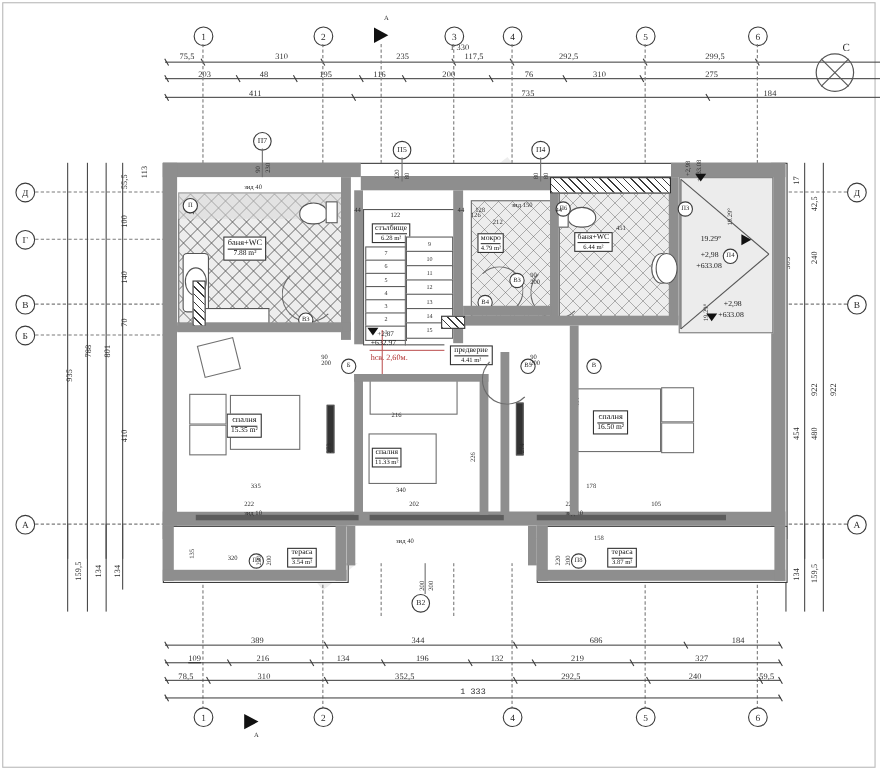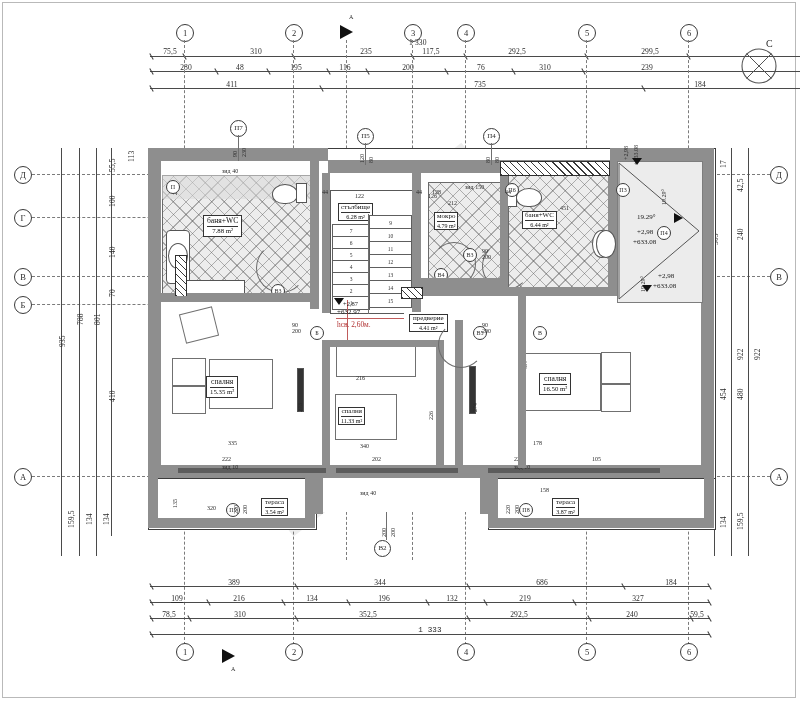--- a/index.html
+++ b/index.html
@@ -129,28 +129,28 @@
   <div class="hline" style="left:150px;top:71px;width:706px;"></div>
   <div class="hline" style="left:150px;top:88px;width:706px;"></div>
 
   <div class="dim c" style="left:170px;top:47px;">75,5</div>
   <div class="dim c" style="left:256px;top:47px;">310</div>
   <div class="dim c" style="left:366px;top:47px;">235</div>
   <div class="dim c" style="left:431px;top:47px;">117,5</div>
   <div class="dim c" style="left:517px;top:47px;">292,5</div>
   <div class="dim c" style="left:650px;top:47px;">299,5</div>
 
-  <div class="dim c" style="left:186px;top:63px;">280</div>
+  <div class="dim c" style="left:186px;top:63px;">203</div>
   <div class="dim c" style="left:240px;top:63px;">48</div>
   <div class="dim c" style="left:296px;top:63px;">195</div>
   <div class="dim c" style="left:345px;top:63px;">116</div>
   <div class="dim c" style="left:408px;top:63px;">200</div>
   <div class="dim c" style="left:481px;top:63px;">76</div>
   <div class="dim c" style="left:545px;top:63px;">310</div>
-  <div class="dim c" style="left:647px;top:63px;">239</div>
+  <div class="dim c" style="left:647px;top:63px;">275</div>
 
   <div class="dim c" style="left:232px;top:80px;">411</div>
   <div class="dim c" style="left:480px;top:80px;">735</div>
   <div class="dim c" style="left:700px;top:80px;">184</div>
 
   <div class="dim" style="left:409px;top:38px;">1 330</div>
 
   <div class="tick" style="left:148px;top:56px;"></div>
   <div class="tick" style="left:181px;top:56px;"></div>
   <div class="tick" style="left:290px;top:56px;"></div>

